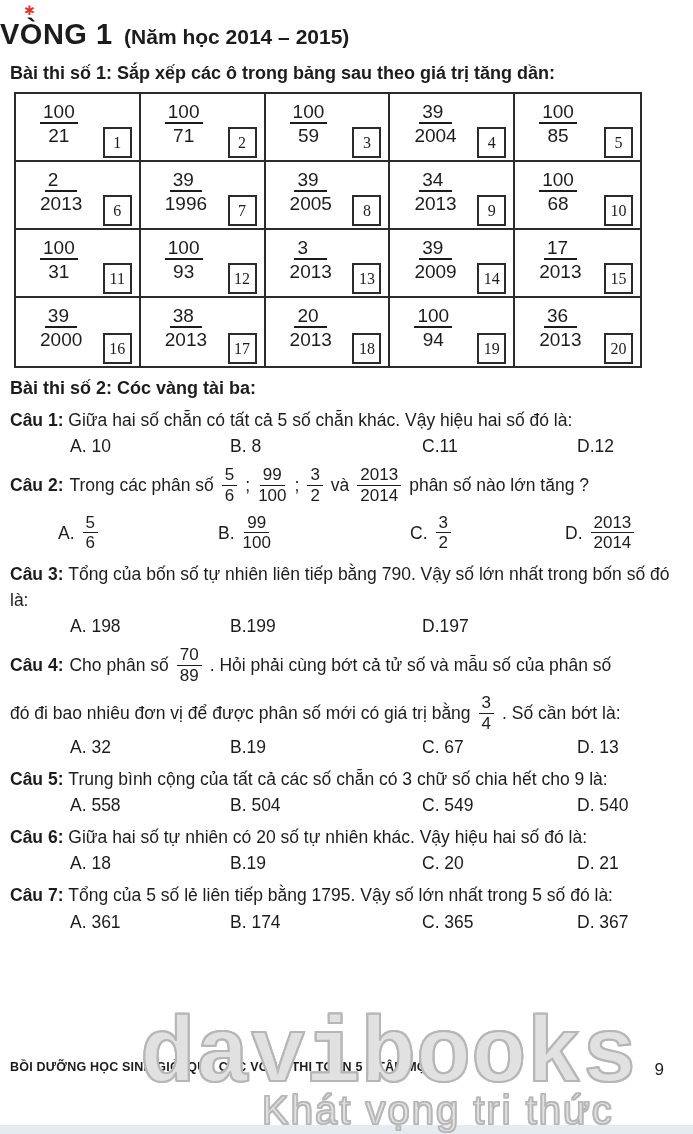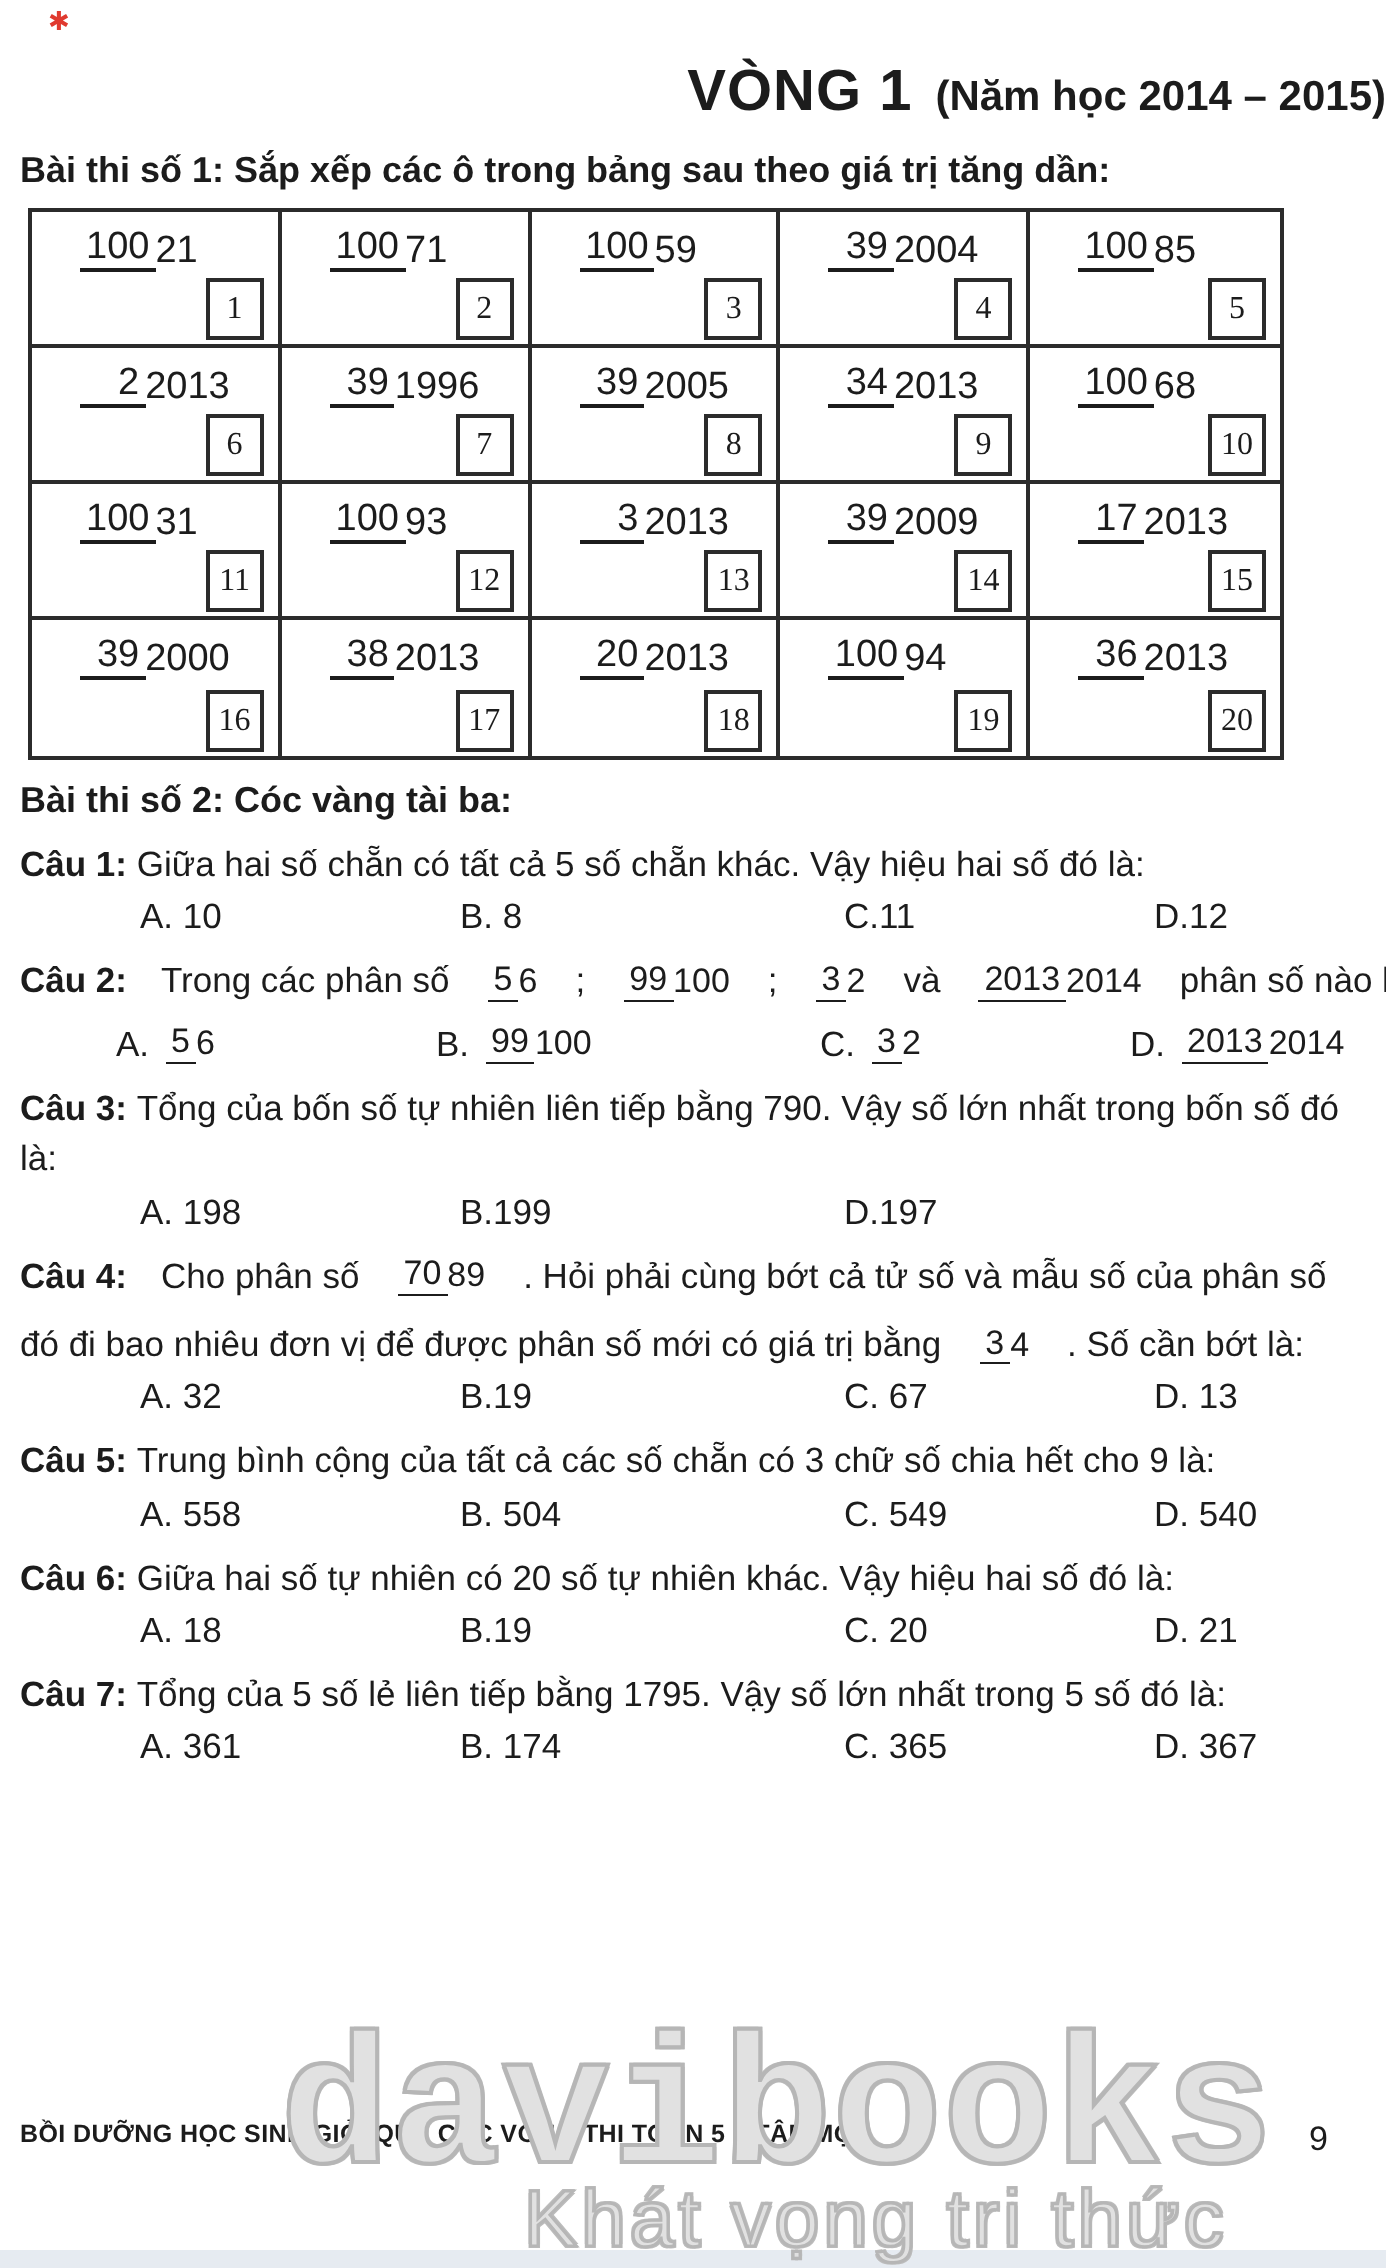--- a/index.html
+++ b/index.html
@@ -1,39 +1,39 @@
 <!DOCTYPE html>
 <html><head>
 <meta charset="utf-8">
 <style>
   html,body{margin:0;padding:0}
   body{width:693px;height:1134px;position:relative;overflow:hidden;background:#ffffff;
        font-family:"Liberation Sans",sans-serif;color:#1c1c1c}
   .corner-mark{position:absolute;top:3px;left:24px;color:#e03a2f;font-size:13px}
-  .title{text-align:right;padding-top:30px;font-weight:bold}
+  .title{text-align:left;padding-top:18px;font-weight:bold}
   .title-main{font-size:29px;letter-spacing:.5px}
   .title-sub{font-size:21px;margin-left:7px}
   .h1{margin:12px 10px 8px;font-size:18px;font-weight:bold}
   .h2{margin:10px 10px 4px;font-size:18px;font-weight:bold}
   .ftable{margin-left:14px;width:628px;display:grid;grid-template-columns:repeat(5,1fr);
           border:2px solid #2b2b2b;box-sizing:border-box}
   .fcell{position:relative;height:68px;border-right:2px solid #2b2b2b;border-bottom:2px solid #2b2b2b;
          padding:7px 0 0 24px;box-sizing:border-box;background:#fff}
   .fcell:nth-child(5n){border-right:none}
   .fcell:nth-child(n+16){border-bottom:none}
-  .frac{display:inline-flex;flex-direction:row;align-items:center;font-size:19px;line-height:1.12;text-align:right}
+  .frac{display:inline-flex;flex-direction:column;align-items:center;font-size:19px;line-height:1.12;text-align:left}
   .frac .num{border-bottom:2px solid #1c1c1c;padding:0 3px;min-width:1.4em}
   .frac .den{padding-top:1px}
   .frac.inline{font-size:17px;line-height:1.1;margin:0 2px}
   .frac.inline .num{border-bottom-width:1.5px;min-width:auto}
   .cellnum{position:absolute;right:7px;bottom:2px;width:25px;height:27px;border:2px solid #2b2b2b;
            display:flex;align-items:center;justify-content:center;background:#fff;
            font-family:"Liberation Serif",serif;font-size:16px}
   .q{margin:9px 10px 3px;font-size:17.5px;line-height:1.45}
-  .qflex{display:flex;align-items:center;gap:17px;white-space:nowrap}
+  .qflex{display:flex;align-items:center;gap:6px;white-space:nowrap}
   .qlabel{font-weight:bold}
   .opts{display:grid;grid-template-columns:160px 192px 155px auto;padding-left:58px;
         margin:3px 12px 7px;font-size:17.5px;align-items:center}
   .opts .opt{display:flex;align-items:center;gap:6px}
   .opts-frac{margin:8px 0 6px}
   .footer{position:absolute;top:1060px;left:10px;width:672px;display:flex;
           justify-content:space-between;align-items:flex-start}
   .footer-left{font-size:12.5px;font-weight:bold;letter-spacing:.2px}
   .page-num{font-size:17px;margin-right:18px}
   .wm{position:absolute;pointer-events:none;z-index:5;color:rgba(255,255,255,.55);

